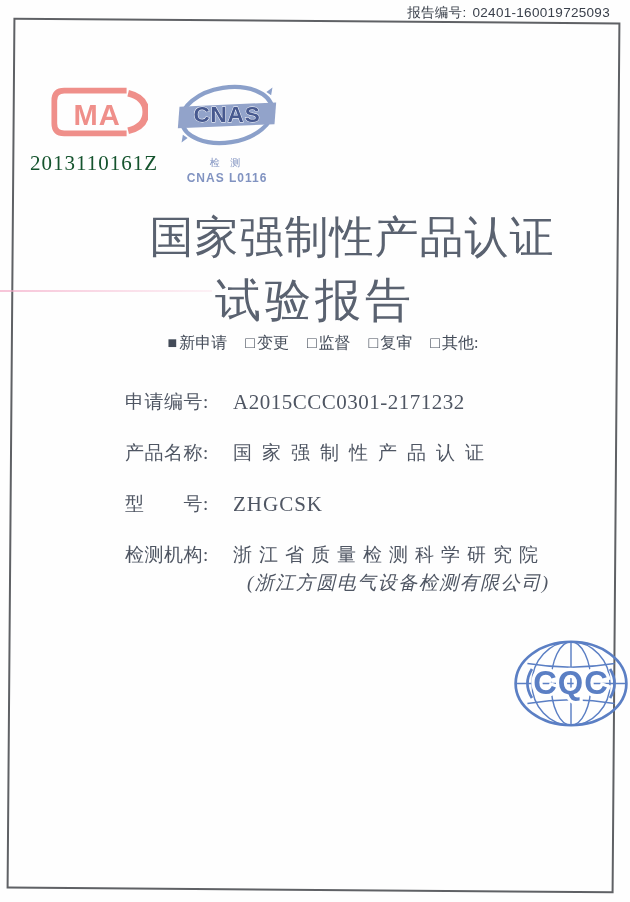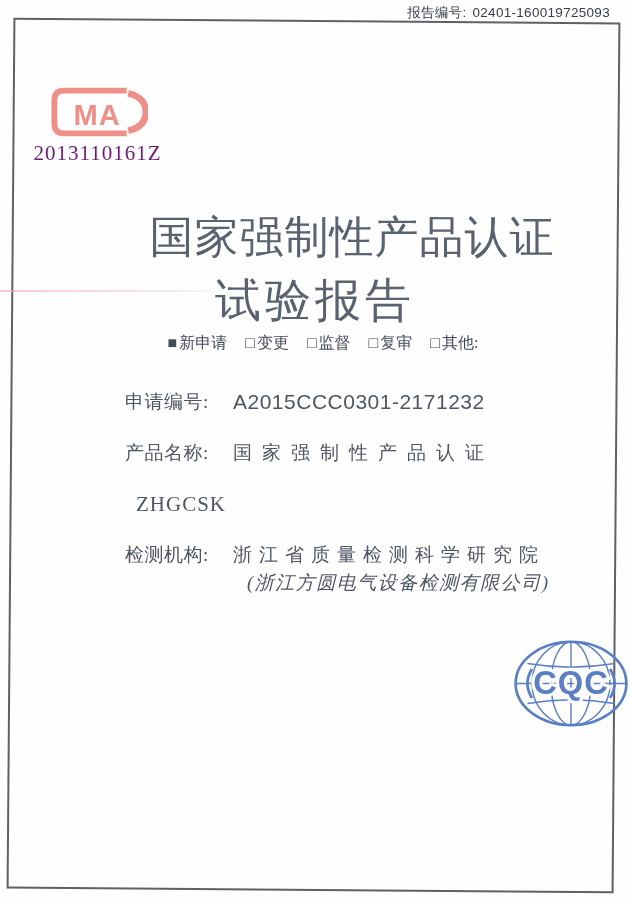--- a/index.html
+++ b/index.html
@@ -23,47 +23,47 @@
     position:absolute;left:10px;top:20px;width:603px;height:867px;
     border:2px solid #5f6165;
     transform:rotate(0.45deg);
   }
   
   .pink-line{
     position:absolute;left:0;top:290px;width:212px;height:2px;
     background:linear-gradient(90deg, rgba(243,166,196,.65), rgba(243,166,196,.15));
   }
   
-  .cma-block{position:absolute;left:30px;top:86px;width:135px;text-align:center;}
+  .cma-block{position:absolute;left:30px;top:86px;width:135px;text-align:left;}
   .cma-block svg{display:block;margin:0 auto;}
   .cma-number{
-    margin-top:3px;
+    margin-top:13px;
     font-family:"Liberation Serif", serif;
-    font-size:21px;letter-spacing:1px;color:#701a75;
+    font-size:21px;letter-spacing:1px;color:#14532d;
   }
   .cnas-block{position:absolute;left:172px;top:80px;width:110px;text-align:center;color:#8193c1;}
   .cnas-caption{font-size:10px;letter-spacing:4px;margin-top:2px;}
   .cnas-no{font-family:"Liberation Sans", sans-serif;font-size:12px;font-weight:bold;letter-spacing:1px;margin-top:1px;}
   
   .title{position:absolute;left:0;width:630px;text-align:center;color:#5a6270;}
   .title-1{top:208px;font-size:44px;letter-spacing:1px;padding-left:37px;}
   .title-2{top:270px;font-size:46px;letter-spacing:4px;}
   
   .cb-row{
     position:absolute;left:8px;top:333px;width:630px;text-align:center;
     font-size:16px;color:#434b58;
   }
   .cb-item{margin:0 7px;}
   .cb-item .glyph{margin-right:2px;}
   
   .fields{position:absolute;left:125px;top:390px;}
   .field-row{display:flex;margin-bottom:27px;font-size:19px;line-height:24px;}
   .field-label{width:97px;flex:0 0 auto;letter-spacing:.5px;}
   .field-value{margin-left:11px;}
-  .val-serial{font-family:Liberation Sans, sans-serif;font-size:21px;letter-spacing:.5px;}
+  .val-serial{font-family:Liberation Serif, serif;font-size:21px;letter-spacing:.5px;}
   .val-product{letter-spacing:10px;}
   .val-model{font-size:21px;letter-spacing:1px;}
   .val-agency1{letter-spacing:7px;}
   .val-agency2{letter-spacing:1.5px;margin-left:14px;margin-top:4px;font-style:italic;}
   
   .cqc-block{position:absolute;left:0;top:638px;width:630px;text-align:right;}
   .cqc-block svg{display:inline-block;}
 </style>
 </head>
 <body>
@@ -79,20 +79,33 @@
 
   <div class="cma-block">
     <svg width="100" height="52" viewBox="0 0 190 100">
       <path d="M150 9 H30 Q11 9 11 28 V72 Q11 91 30 91 H150" fill="none" stroke="#ef8f8a" stroke-width="11"></path>
       <path d="M153 14 Q187 22 187 50 Q187 78 153 86" fill="none" stroke="#ef8f8a" stroke-width="13"></path>
       <text x="48" y="75" font-family="Liberation Sans, sans-serif" font-size="56" font-weight="bold" letter-spacing="2" fill="#ef8f8a">MA</text>
     </svg>
     <div class="cma-number">2013110161Z</div>
   </div>
 
+  <div class="cnas-block">
+    <svg width="102" height="70" viewBox="0 0 122 84">
+      <g transform="rotate(-9 61 42)">
+        <ellipse cx="61" cy="42" rx="55" ry="33" fill="none" stroke="#8ba0ca" stroke-width="5"></ellipse>
+        <path d="M112 22 l8 -4 l-3 9 z" fill="#8ba0ca"></path>
+        <path d="M10 62 l-8 4 l3 -9 z" fill="#8ba0ca"></path>
+      </g>
+      <polygon points="4,32 120,27 118,53 2,58" fill="#92a3ca"></polygon>
+      <text x="61" y="50" text-anchor="middle" font-family="Liberation Sans, sans-serif" font-size="27" font-weight="900" letter-spacing="1" fill="#47598f" stroke="#ffffff" stroke-width="1" paint-order="stroke">CNAS</text>
+    </svg>
+    <div class="cnas-caption">检 测</div>
+    <div class="cnas-no">CNAS L0116</div>
+  </div>
 
   <div class="title title-1" style="position:absolute;">国家强制性产品认证</div>
   <div class="title title-2" style="position:absolute;">试验报告</div>
 
   <div class="cb-row">
     <span class="cb-item"><span class="glyph">■</span><span>新申请</span></span>
     <span class="cb-item"><span class="glyph">□</span><span>变更</span></span>
     <span class="cb-item"><span class="glyph">□</span><span>监督</span></span>
     <span class="cb-item"><span class="glyph">□</span><span>复审</span></span>
     <span class="cb-item"><span class="glyph">□</span><span>其他:</span></span>
@@ -101,20 +114,21 @@
   <div class="fields">
     <div class="field-row">
       <span class="field-label">申请编号:</span>
       <span class="field-value val-serial">A2015CCC0301-2171232</span>
     </div>
     <div class="field-row">
       <span class="field-label">产品名称:</span>
       <span class="field-value val-product">国家强制性产品认证</span>
     </div>
     <div class="field-row">
+      <span class="field-label">型　　号:</span>
       <span class="field-value val-model">ZHGCSK</span>
     </div>
     <div class="field-row">
       <span class="field-label">检测机构:</span>
       <span class="field-value">
         <div class="val-agency1">浙江省质量检测科学研究院</div>
         <div class="val-agency2">(浙江方圆电气设备检测有限公司)</div>
       </span>
     </div>
   </div>

